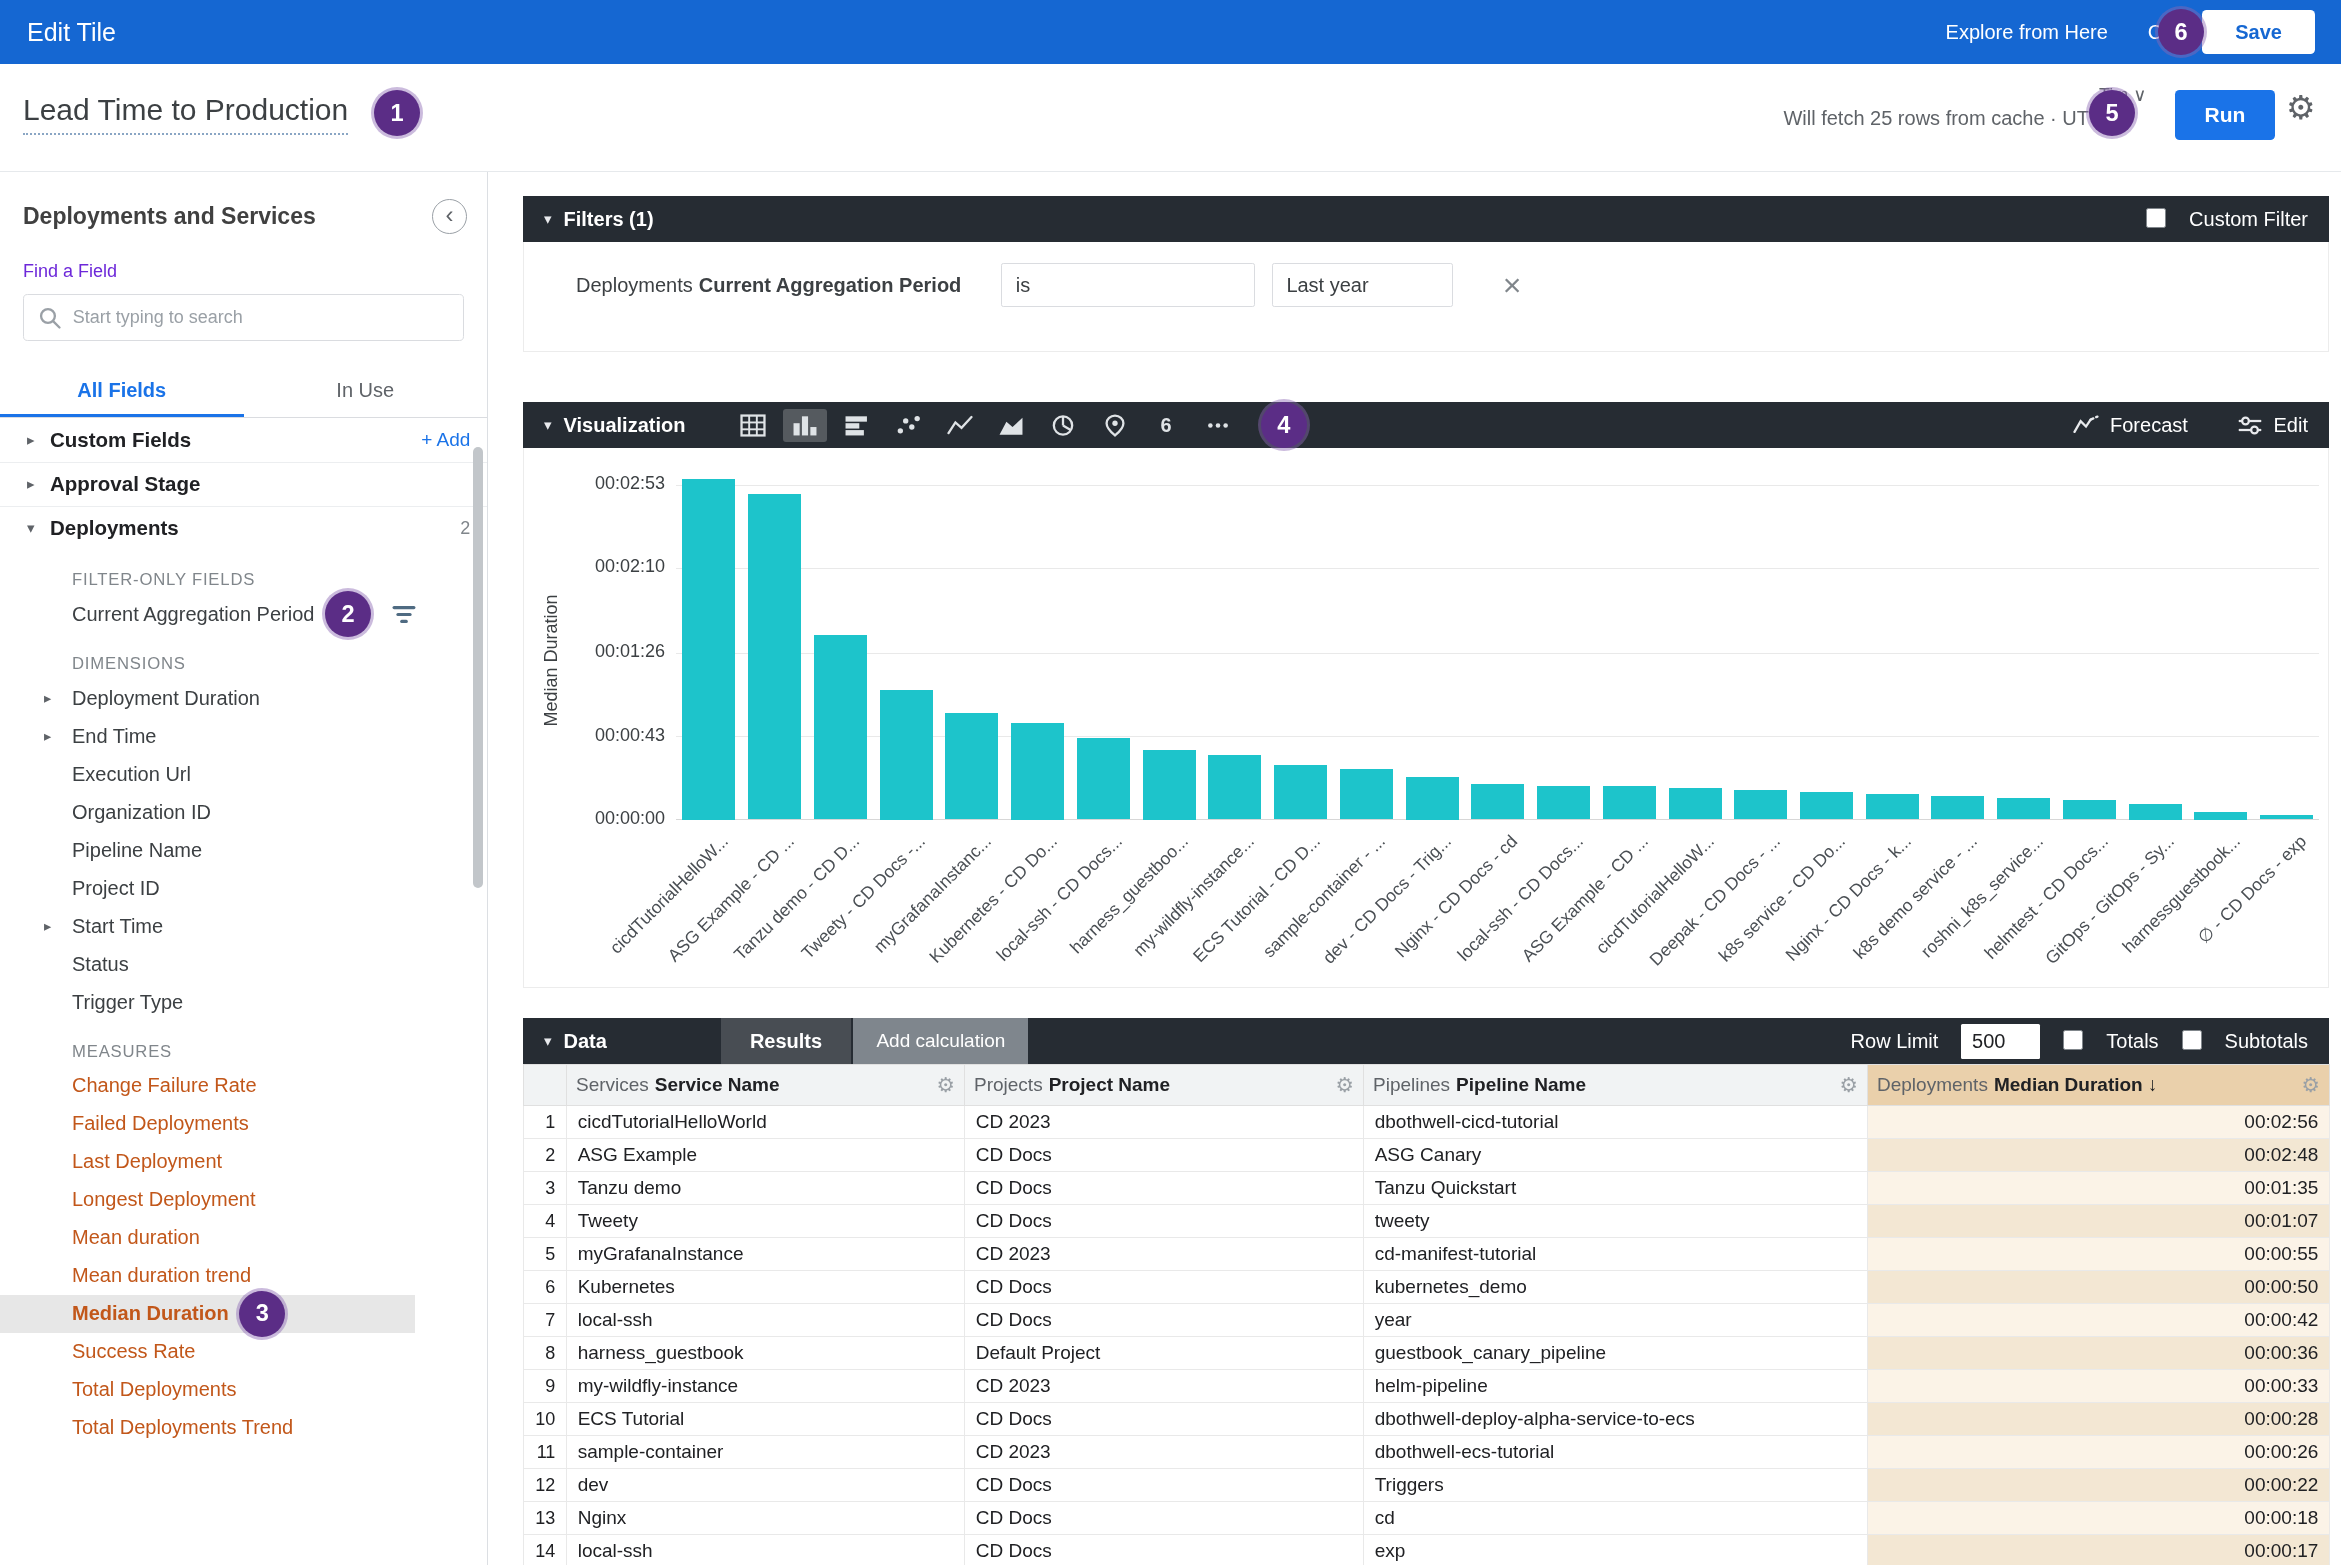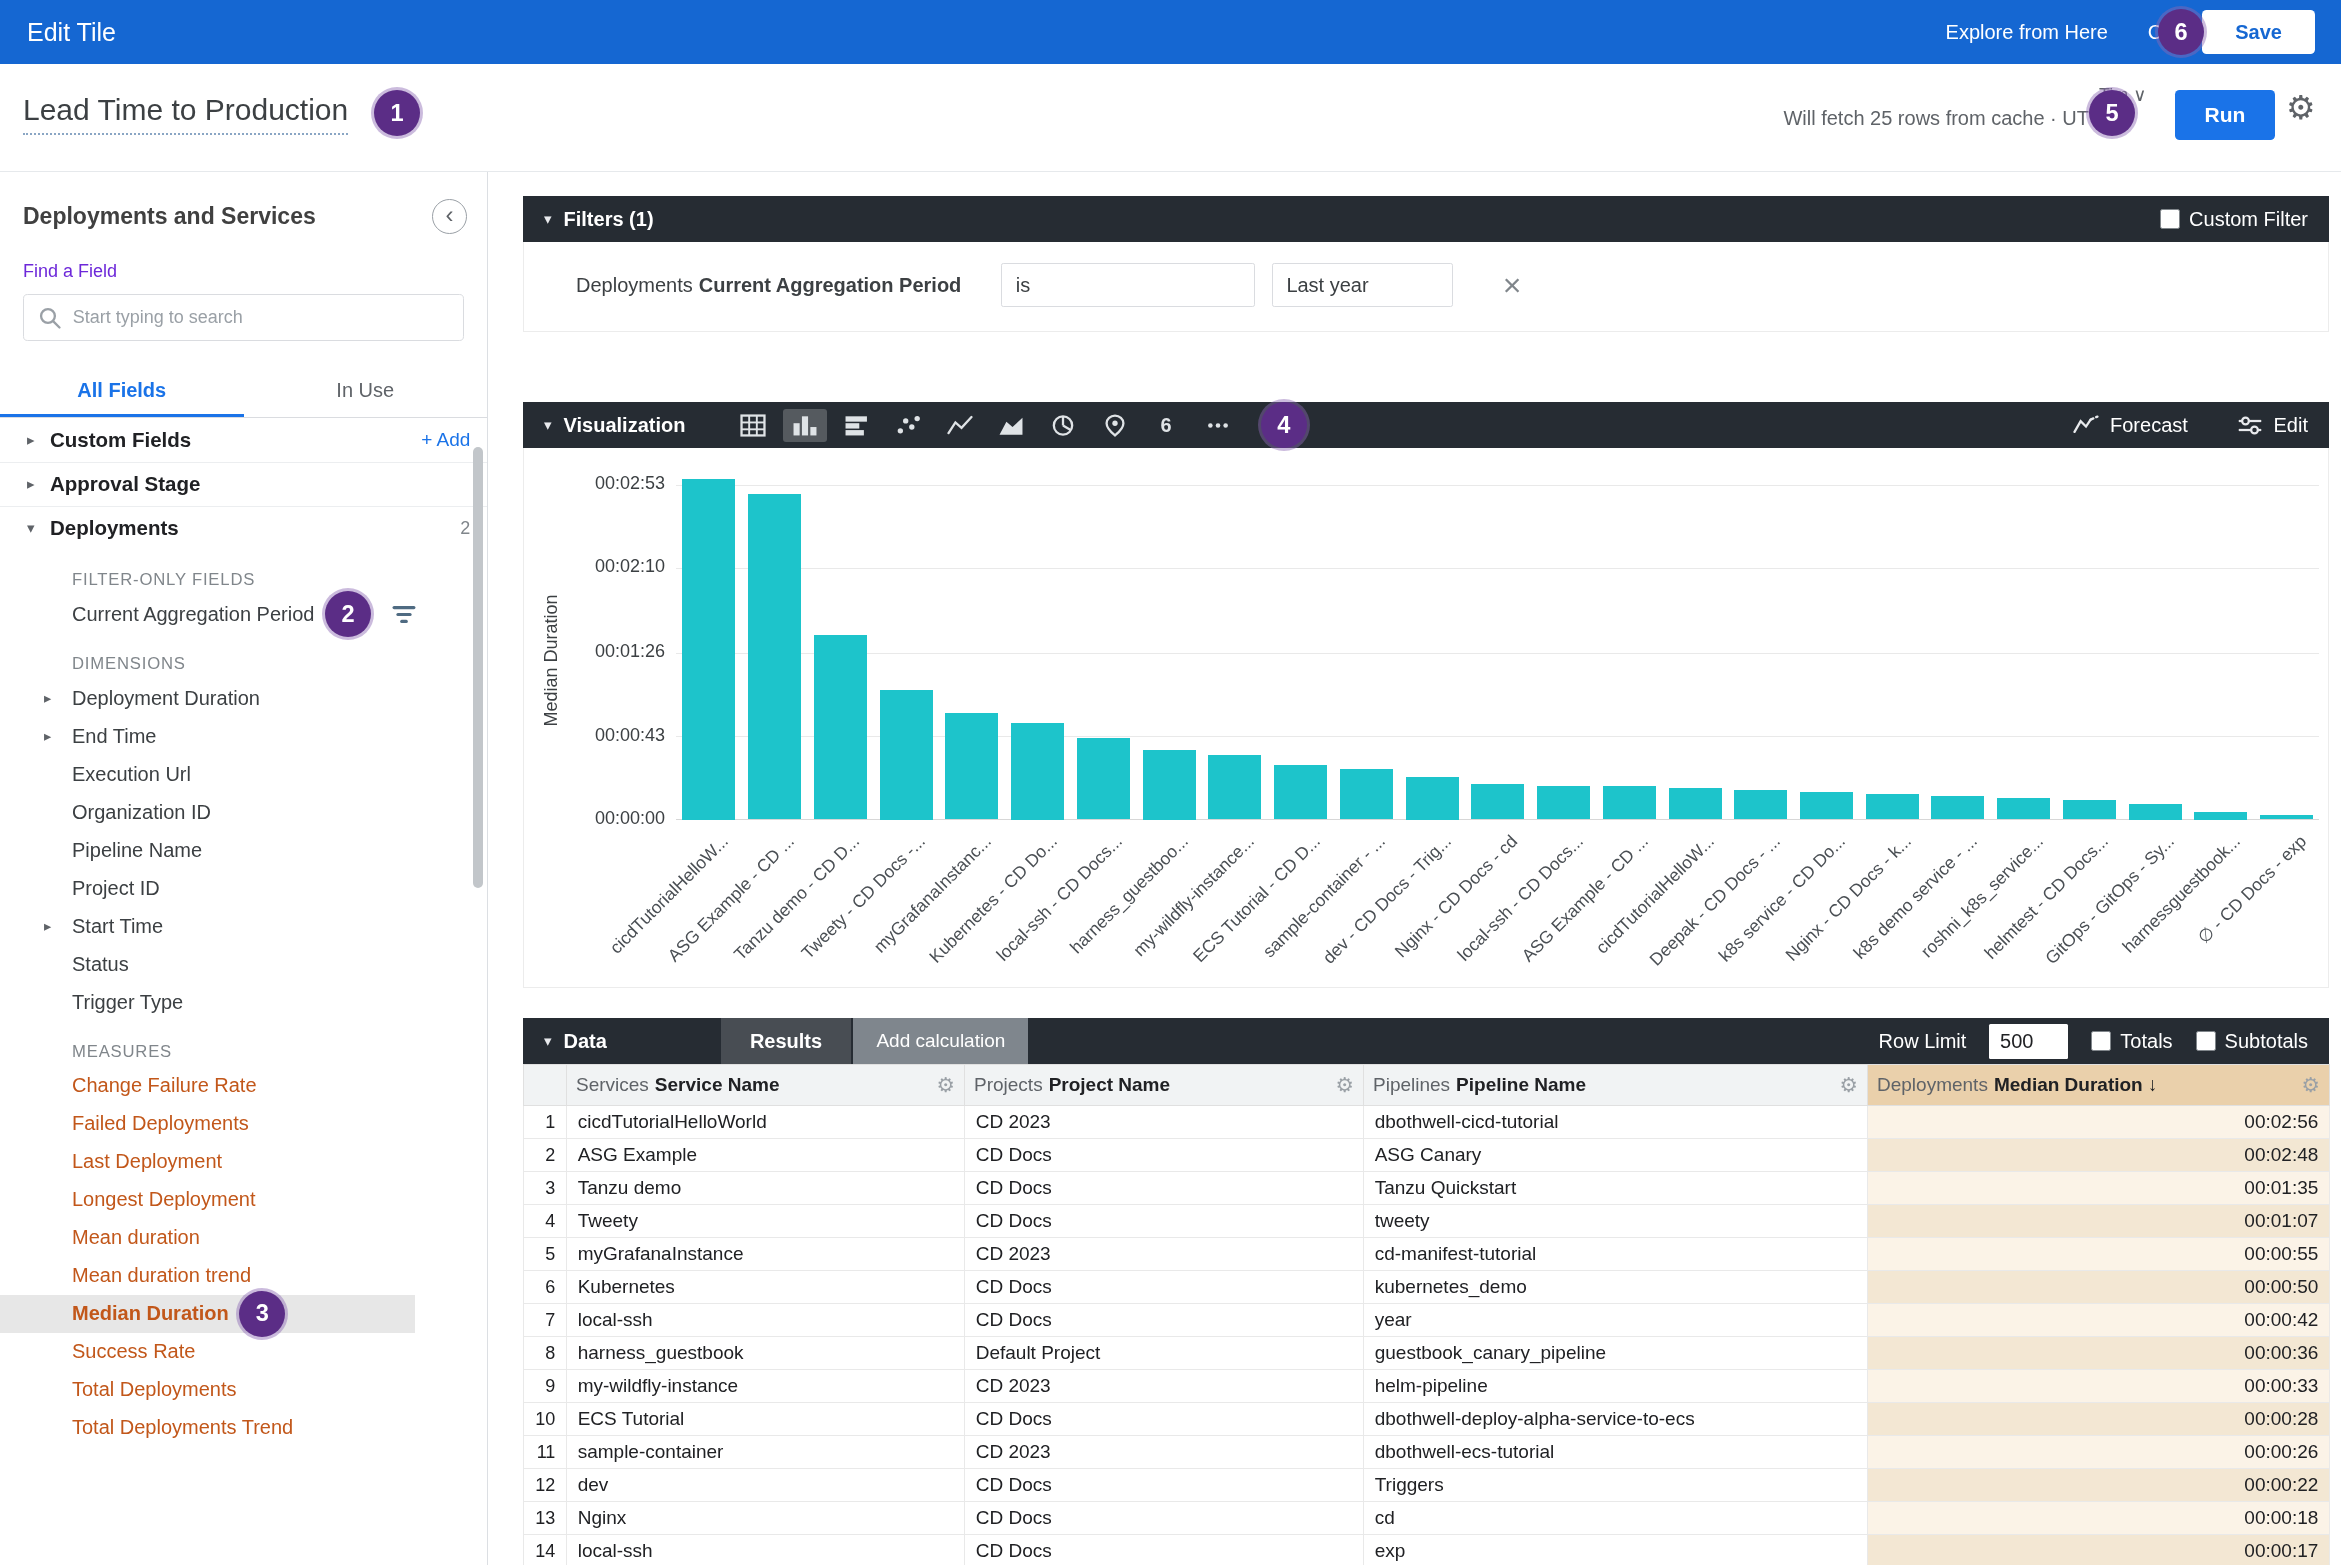--- a/index.html
+++ b/index.html
@@ -70,25 +70,25 @@
   .sb-scroll { position:absolute; right:3.8px; top:275px; width:10.7px; height:441px; background:#c2c6ca;
                border-radius:5.3px; z-index:15; }
 
   
   .section { position:absolute; left:523px; width:1806px; }
   .dark-bar { height:46px; background:#262c33; color:#fff; display:flex; align-items:center; padding:0 21px; }
   .db-caret { font-size:15px; margin-right:12px; color:#e8eaed; }
   .db-title { font-size:20px; font-weight:bold; white-space:nowrap; }
   .db-right { margin-left:auto; display:flex; align-items:center; gap:23px; font-size:20px; }
   .checkbox { width:20px; height:20px; background:#fff; border:0.8px solid #80868b; border-radius:2.3px; display:inline-block; cursor:pointer; }
-  .check-group { display:flex; align-items:center; gap:9px; }
+  .check-group { display:flex; gap:23px; }
 
   
   .filters-section { top:196px; }
-  .filters-body { background:#fff; border:0.8px solid #ececec; border-top:none; padding:21px 0 24px; }
+  .filters-body { background:#fff; border:0.8px solid #ececec; border-top:none; padding:21px 0 44px; }
   .filter-row { display:flex; align-items:center; }
   .filter-label { margin-left:52px; width:425px; font-size:20px; color:#3c4043; }
   .filter-label .fg { margin-right:6px; }
   .filter-label .fn { font-weight:bold; }
   .filter-box { height:44px; border:0.8px solid #dadce0; border-radius:2.3px; font-size:20px; color:#3c4043;
                 display:flex; align-items:center; padding:0 13.7px; background:#fff; cursor:pointer; }
   .filter-op { width:254px; }
   .filter-val { width:181px; margin-left:16.7px; }
   .filter-remove { margin-left:50px; color:#80868b; font-size:32px; line-height:1; cursor:pointer; }
 

